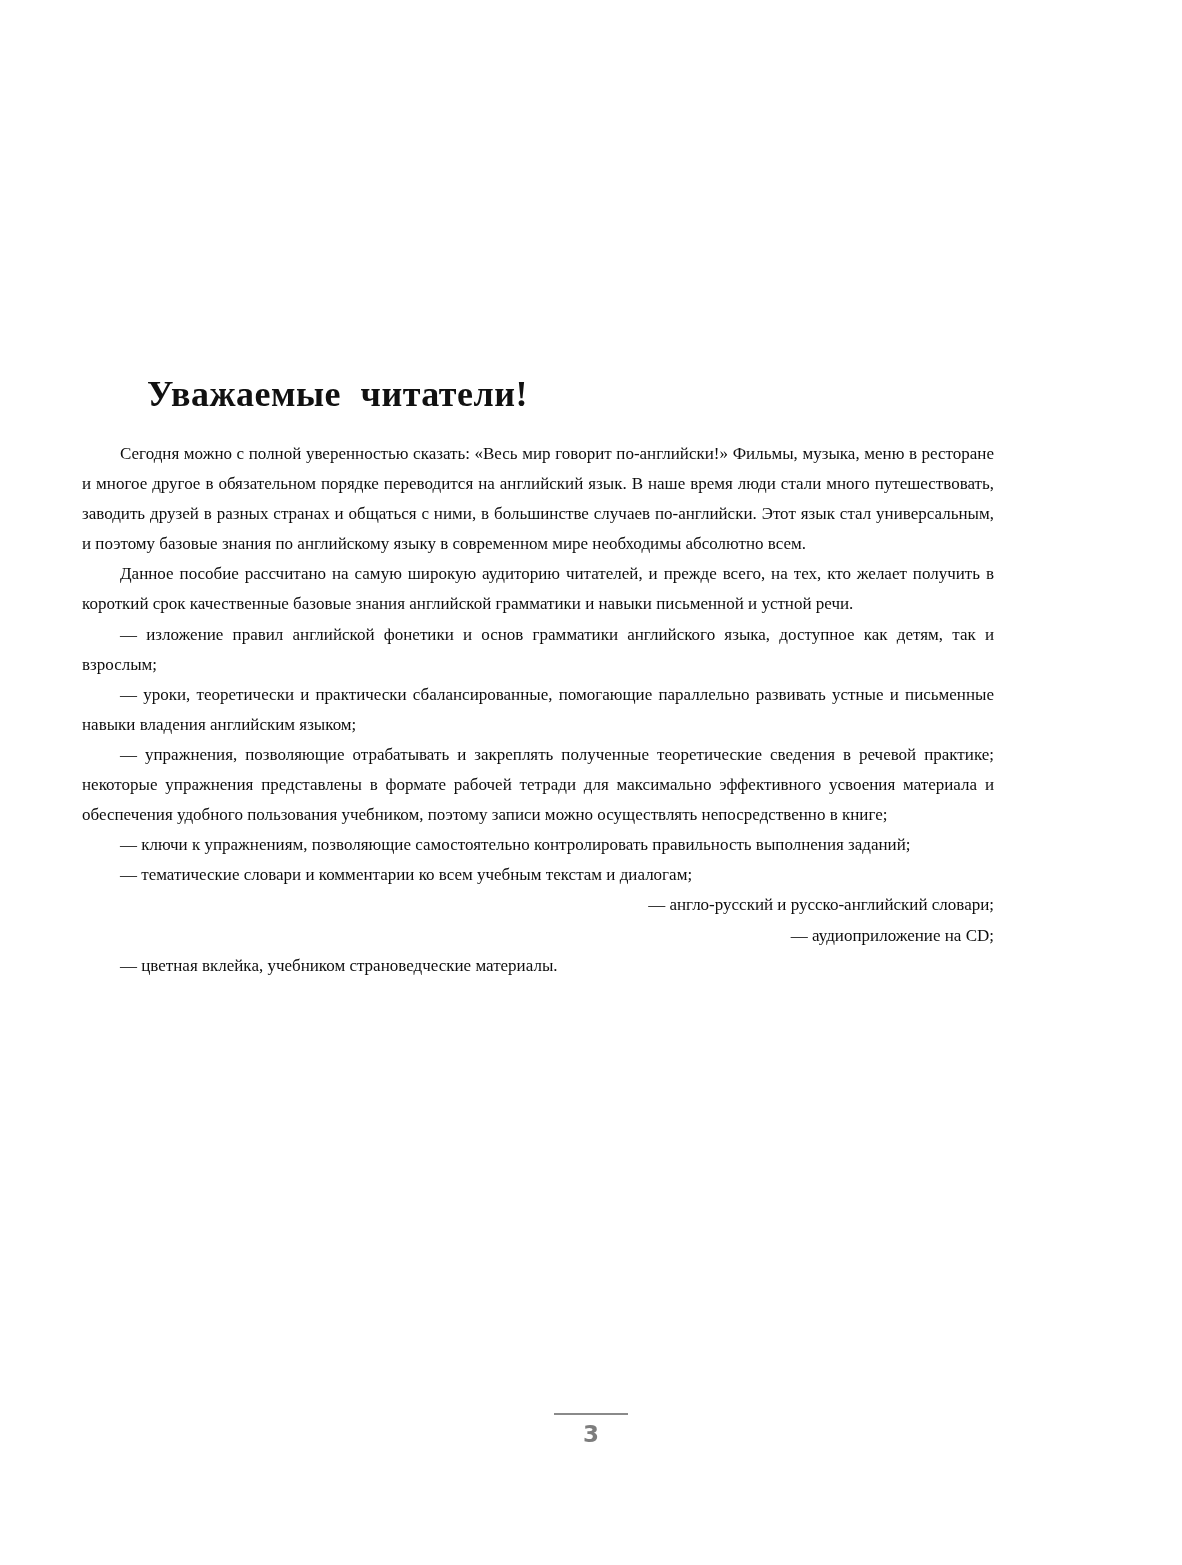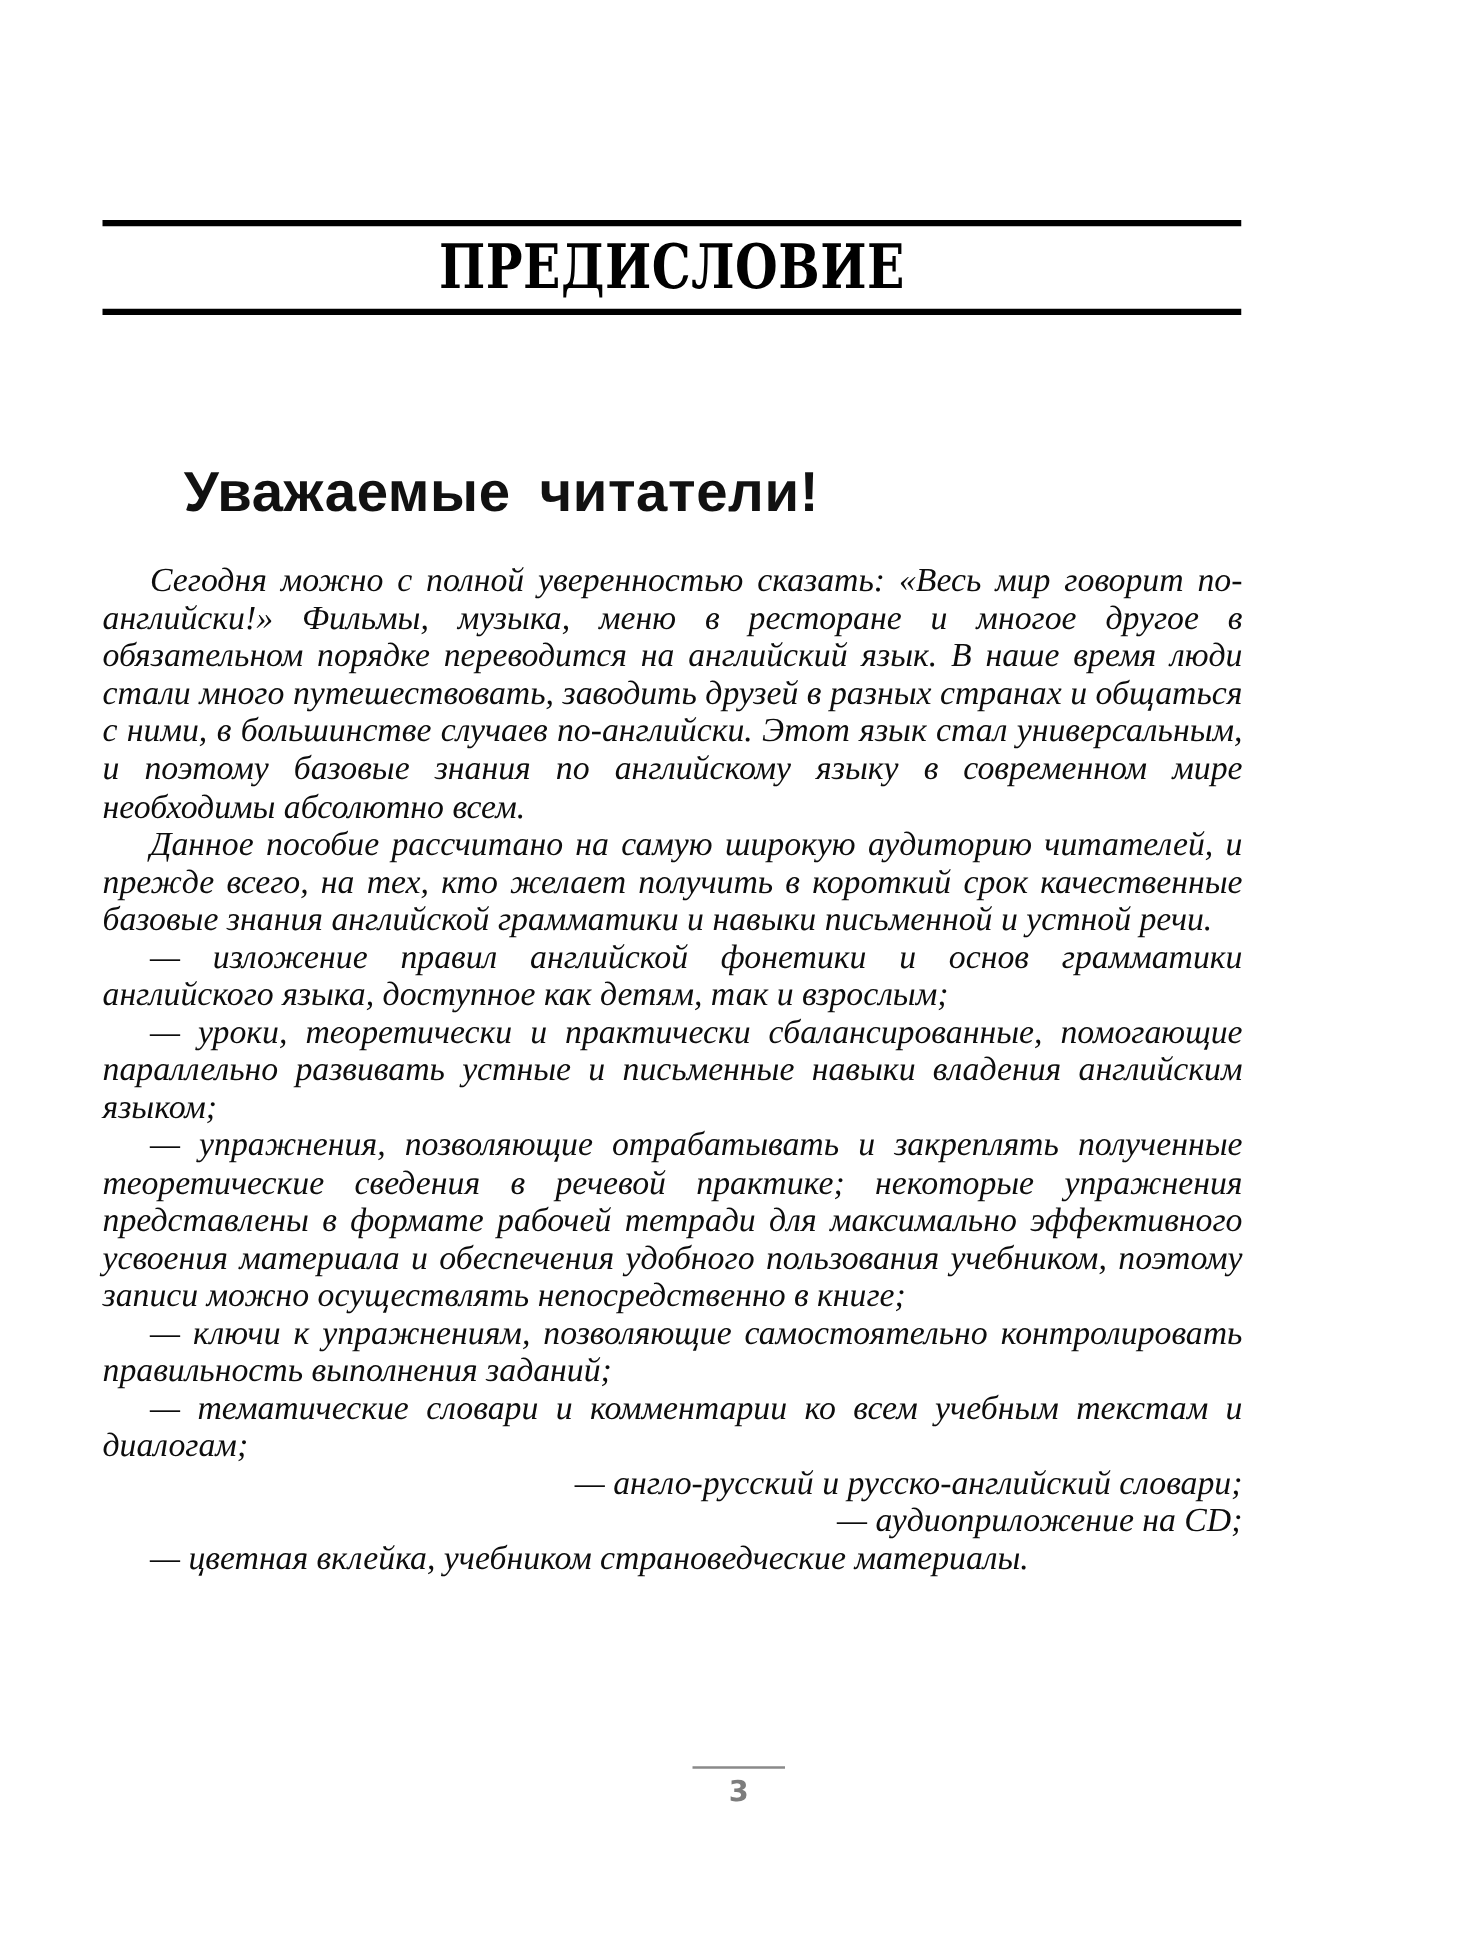--- a/index.html
+++ b/index.html
@@ -47,43 +47,42 @@
     white-space: nowrap;
     margin: 0;
     padding: 2px 0 4px 0;
   }
 
   
   .greeting {
     position: absolute;
     left: 147px;
     top: 373px;
-    font-family: Liberation Sans, sans-serif;
+    font-family: Liberation Serif, serif;
     font-weight: bold;
-    font-size: 45px;
+    font-size: 36px;
     line-height: 42px;
     letter-spacing: 0.5px;
     word-spacing: 10px;
     color: #111111;
     white-space: nowrap;
   }
 
   
   .body-text {
     position: absolute;
     left: 82px;
-    top: 449px;
+    top: 439px;
     width: 912px;
-    font-size: 27px;
+    font-size: 17px;
     line-height: 30.1px;
     text-align: justify;
     text-justify: inter-word;
     hyphens: none;
     color: #0d0d0d;
-    font-style: italic;
   }
   .body-text p {
     margin: 0;
     text-indent: 38px;
     text-align: justify;
   }
   .body-text p:last-child {
     text-align: left;
   }
   .list-item {
@@ -115,25 +114,20 @@
     font-size: 23px;
     line-height: 26px;
     color: #7d7d7d;
   }
 </style>
 </head>
 <body>
 
 <div class="page">
 
-  <div class="title-block">
-    <div class="rule"></div>
-    <div class="page-title">ПРЕДИСЛОВИЕ</div>
-    <div class="rule-bottom"></div>
-  </div>
 
   <div class="greeting">Уважаемые  читатели!</div>
 
   <div class="body-text">
     <p>Сегодня можно с полной уверенностью сказать: «Весь мир говорит по-английски!» Фильмы, музыка, меню в ресторане и многое другое в обязательном порядке переводится на английский язык. В наше время люди стали много путешествовать, заводить друзей в разных странах и общаться с ними, в большинстве случаев по-английски. Этот язык стал универсальным, и поэтому базовые знания по английскому языку в современном мире необходимы абсолютно всем.</p>
     <p>Данное пособие рассчитано на самую широкую аудиторию читателей, и прежде всего, на тех, кто желает получить в короткий срок качественные базовые знания английской грамматики и навыки письменной и устной речи.</p>
     <p class="list-item">— изложение правил английской фонетики и основ грамматики английского языка, доступное как детям, так и взрослым;</p>
     <p class="list-item">— уроки, теоретически и практически сбалансированные, помогающие параллельно развивать устные и письменные навыки владения английским языком;</p>
     <p class="list-item">— упражнения, позволяющие отрабатывать и закреплять полученные теоретические сведения в речевой практике; некоторые упражнения представлены в формате рабочей тетради для максимально эффективного усвоения материала и обеспечения удобного пользования учебником, поэтому записи можно осуществлять непосредственно в книге;</p>
     <p class="list-item">— ключи к упражнениям, позволяющие самостоятельно контролировать правильность выполнения заданий;</p>

